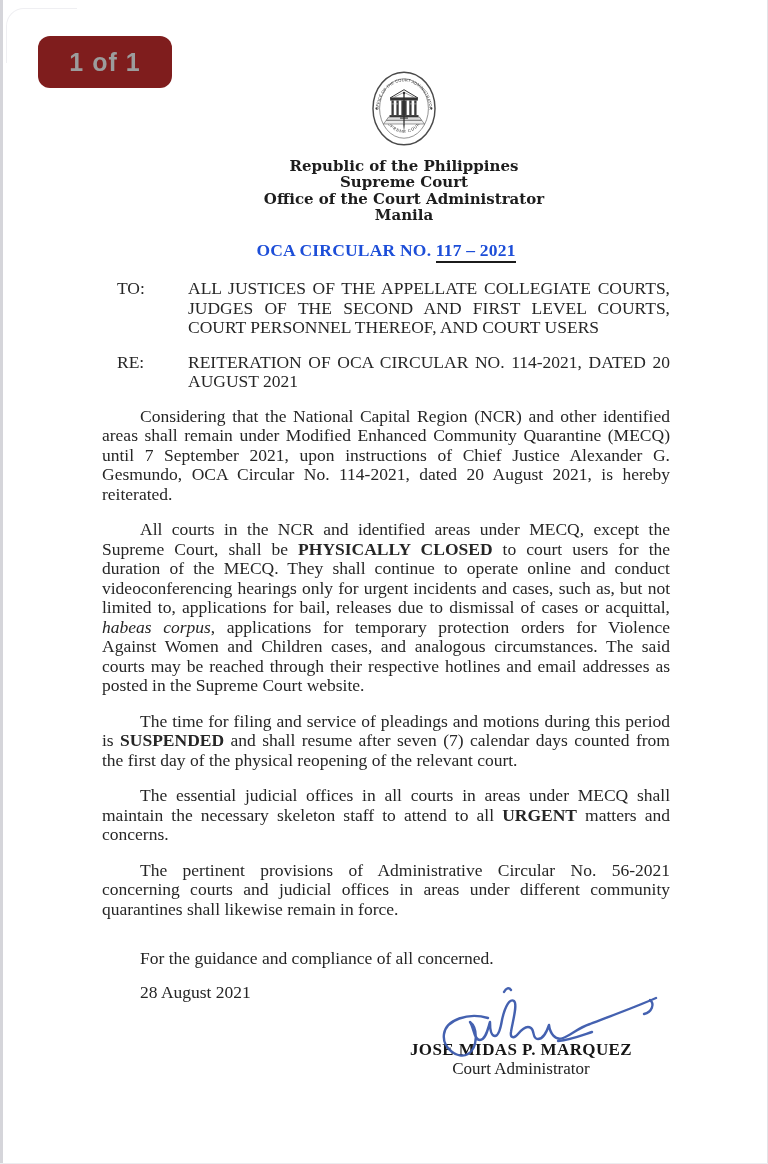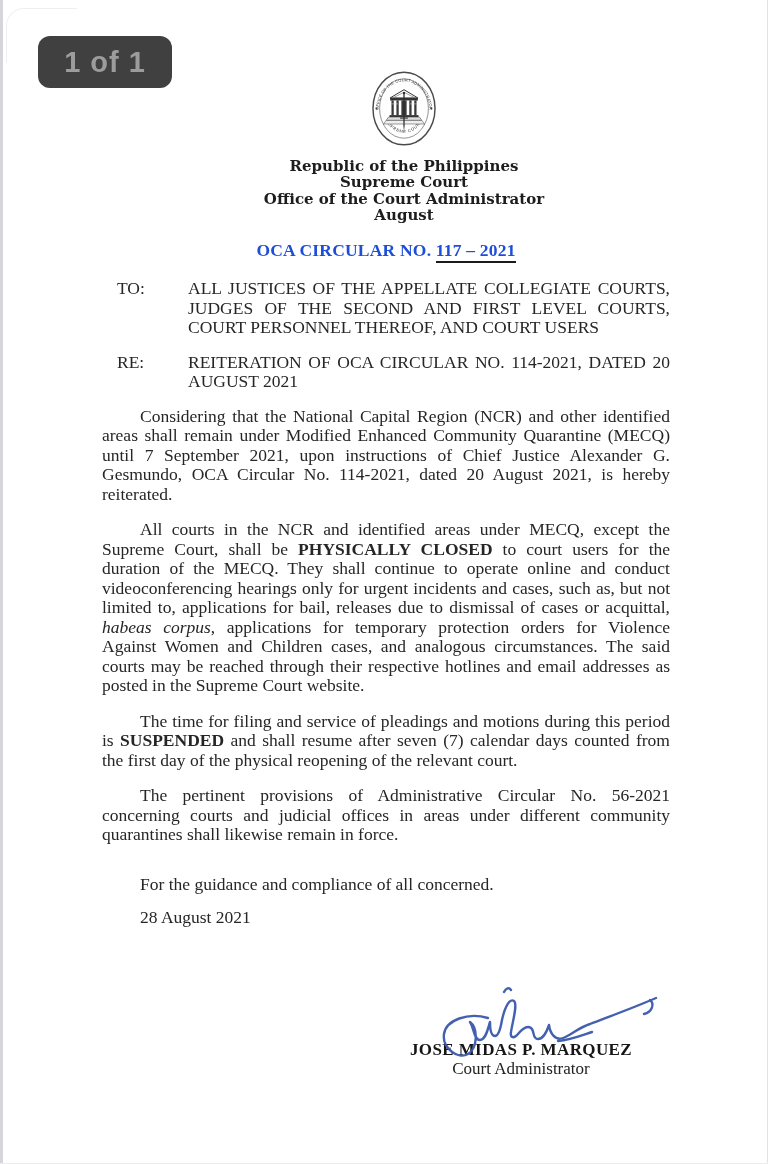--- a/index.html
+++ b/index.html
@@ -14,23 +14,23 @@
   
   .edge-left{position:absolute;left:0;top:0;width:3px;height:1164px;background:#d5d5da;}
   .edge-right{position:absolute;right:0;top:0;width:1px;height:1164px;background:#e3e3e7;}
   .edge-bottom{position:absolute;left:0;bottom:0;width:768px;height:1px;background:#ececef;}
   .corner{position:absolute;left:6px;top:8px;width:70px;height:54px;
     border-top-left-radius:18px;border-top:1px solid #efeff2;border-left:1px solid #efeff2;}
 
   
   .badge{
     position:absolute;left:38px;top:36px;width:134px;height:52px;
-    background:#404040;border-radius:12px;
+    background:#7f1d1d;border-radius:12px;
     display:flex;align-items:center;justify-content:center;
-    font-family:"Liberation Sans",sans-serif;font-weight:bold;font-size:29px;
+    font-family:"Liberation Sans",sans-serif;font-weight:bold;font-size:25px;
     color:#9c9c9c;letter-spacing:1px;
   }
 
   .doc{position:absolute;left:102px;top:0;width:568px;font-size:17.5px;line-height:19.5px;}
 
   .seal-wrap{margin-top:70px;height:78px;text-align:center;padding-left:36px;}
   .seal-wrap svg{display:inline-block;}
 
   .gothic{margin-top:10px;padding-left:36px;text-align:center;
     font-family:"DejaVu Serif",serif;font-weight:bold;
@@ -102,21 +102,21 @@
           <line x1="44" y1="72.5" x2="56" y2="72.5" stroke="#2e2e2e" stroke-width="1.6"></line>
           <path d="M 48.6,81 L 51.4,81 L 50,93 Z" fill="#4a4a4a"></path>
         </g>
       </svg>
     </div>
 
     <div class="gothic">
       <div>Republic of the Philippines</div>
       <div>Supreme Court</div>
       <div>Office of the Court Administrator</div>
-      <div>August</div>
+      <div>Manila</div>
     </div>
 
     <div class="title">
       <span>OCA CIRCULAR NO. </span><span class="u">117 – 2021</span>
     </div>
 
     <div class="meta">
       <div class="mrow">
         <div class="mlabel">TO:</div>
         <div class="mtext">ALL JUSTICES OF THE APPELLATE COLLEGIATE COURTS, JUDGES OF THE SECOND AND FIRST LEVEL COURTS, COURT PERSONNEL THEREOF, AND COURT USERS</div>
@@ -126,20 +126,21 @@
         <div class="mtext">REITERATION OF OCA CIRCULAR NO. 114-2021, DATED 20 AUGUST 2021</div>
       </div>
     </div>
 
     <p class="body-p p-first">Considering that the National Capital Region (NCR) and other identified areas shall remain under Modified Enhanced Community Quarantine (MECQ) until 7 September 2021, upon instructions of Chief Justice Alexander G. Gesmundo, OCA Circular No. 114-2021, dated 20 August 2021, is hereby reiterated.</p>
 
     <p class="body-p"><span>All courts in the NCR and identified areas under MECQ, except the Supreme Court, shall be </span><b>PHYSICALLY CLOSED</b><span> to court users for the duration of the MECQ. They shall continue to operate online and conduct videoconferencing hearings only for urgent incidents and cases, such as, but not limited to, applications for bail, releases due to dismissal of cases or acquittal, </span><i>habeas corpus</i><span>, applications for temporary protection orders for Violence Against Women and Children cases, and analogous circumstances. The said courts may be reached through their respective hotlines and email addresses as posted in the Supreme Court website.</span></p>
 
     <p class="body-p"><span>The time for filing and service of pleadings and motions during this period is </span><b>SUSPENDED</b><span> and shall resume after seven (7) calendar days counted from the first day of the physical reopening of the relevant court.</span></p>
 
+    <p class="body-p"><span>The essential judicial offices in all courts in areas under MECQ shall maintain the necessary skeleton staff to attend to all </span><b>URGENT</b><span> matters and concerns.</span></p>
 
     <p class="body-p">The pertinent provisions of Administrative Circular No. 56-2021 concerning courts and judicial offices in areas under different community quarantines shall likewise remain in force.</p>
 
     <div class="closing-line">For the guidance and compliance of all concerned.</div>
     <div class="date-line">28 August 2021</div>
   </div>
 
   <svg class="sig-ink" viewBox="0 0 240 80">
     <g fill="none" stroke-width="2.4" stroke-linecap="round" stroke-linejoin="round" opacity="0.95" stroke="#3a59ac">
       <path d="M 76,8 C 78,4 81,3 83,6"></path>

